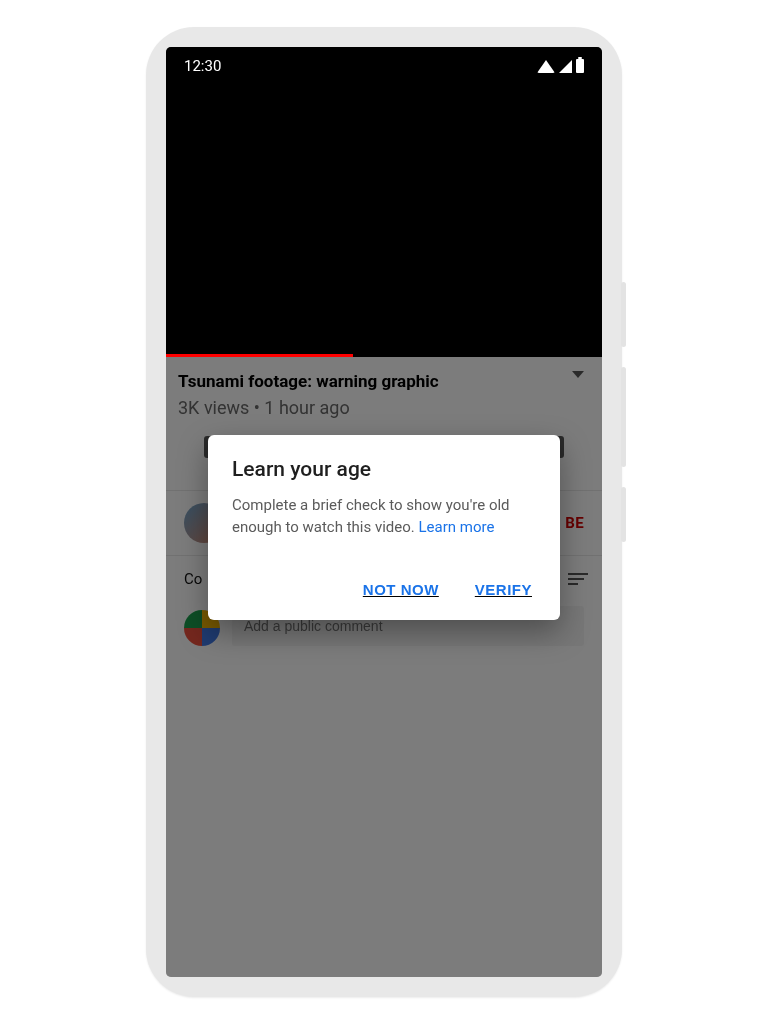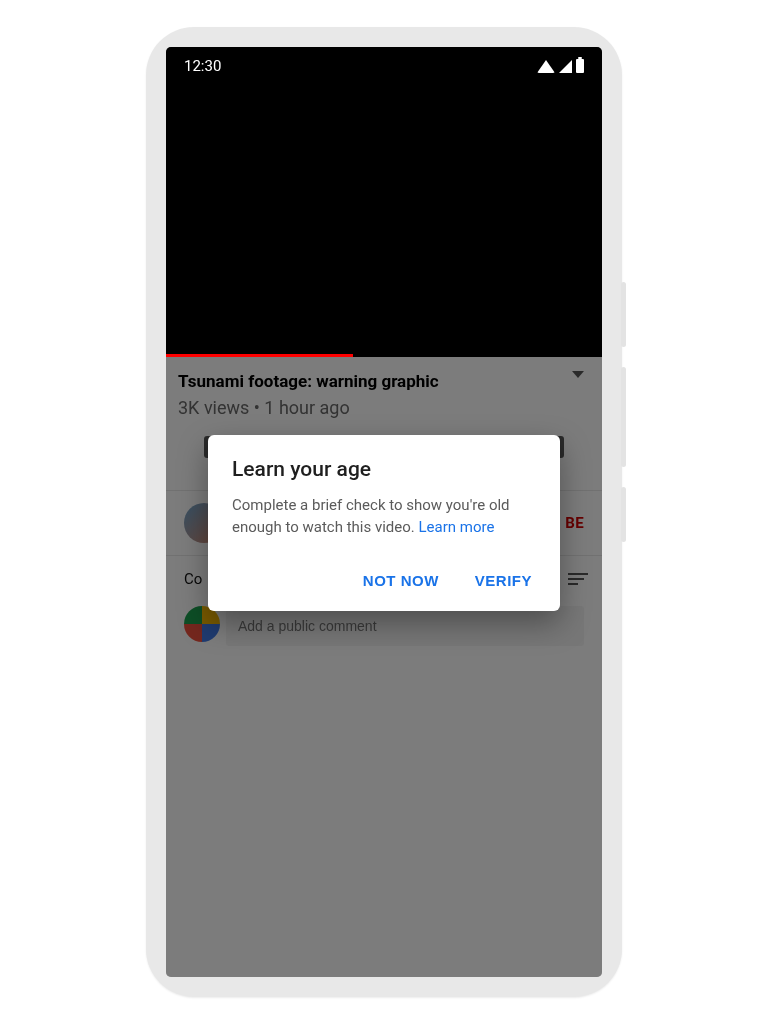--- a/index.html
+++ b/index.html
@@ -152,21 +152,21 @@
   .sort-icon {
     width:16px; height:2px; background:#555; position:relative;
   }
   .sort-icon::before, .sort-icon::after {
     content:""; position:absolute; left:0; height:2px; background:#555;
   }
   .sort-icon::before { top:-5px; width:20px; }
   .sort-icon::after  { top:5px;  width:10px; }
 
   .add-comment {
-    display:flex; align-items:flex-start; gap:6px;
+    display:flex; align-items:flex-end; gap:12px;
     padding: 12px 18px 16px 18px;
   }
   .avatar2 {
     width:36px; height:36px; border-radius:50%;
     background: conic-gradient(#f2b400 0 25%, #3f77e0 25% 50%, #e84f3d 50% 75%, #1a9d4c 75% 100%);
   }
   .comment-input {
     flex:1; height:40px; border:none; border-radius:3px;
     background:#eee; padding:0 12px; font-size:14px; color:#555;
   }
@@ -186,21 +186,22 @@
   .dlg-title {
     font-size:21px; font-weight:500; color:#1f1f1f;
     margin-bottom: 14px;
   }
   .dlg-body {
     font-size:15px; line-height:1.45; color:#5b5b5b;
   }
   .dlg-link { color:#1a73e8; text-decoration:none; }
   .dlg-actions {
     display:flex; justify-content:flex-end; gap:28px;
-    margin-top: 25px;
+    margin-top: 34px;
+    text-decoration: underline;
   }
   .dlg-btn {
     background:none; border:none;
     font-size:15px; font-weight:700; letter-spacing:.5px;
     color:#1a73e8; cursor:pointer;
     padding: 8px 4px;
   }
 </style>
 </head>
 <body>

